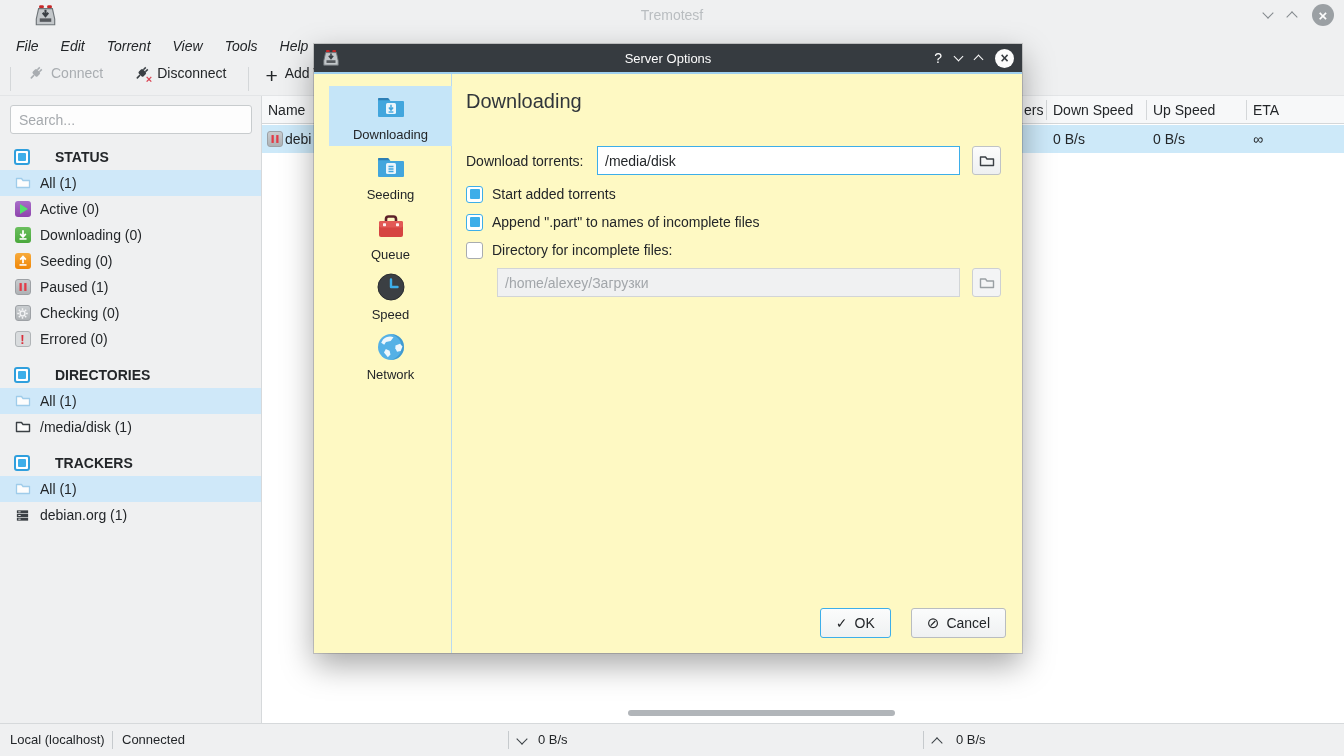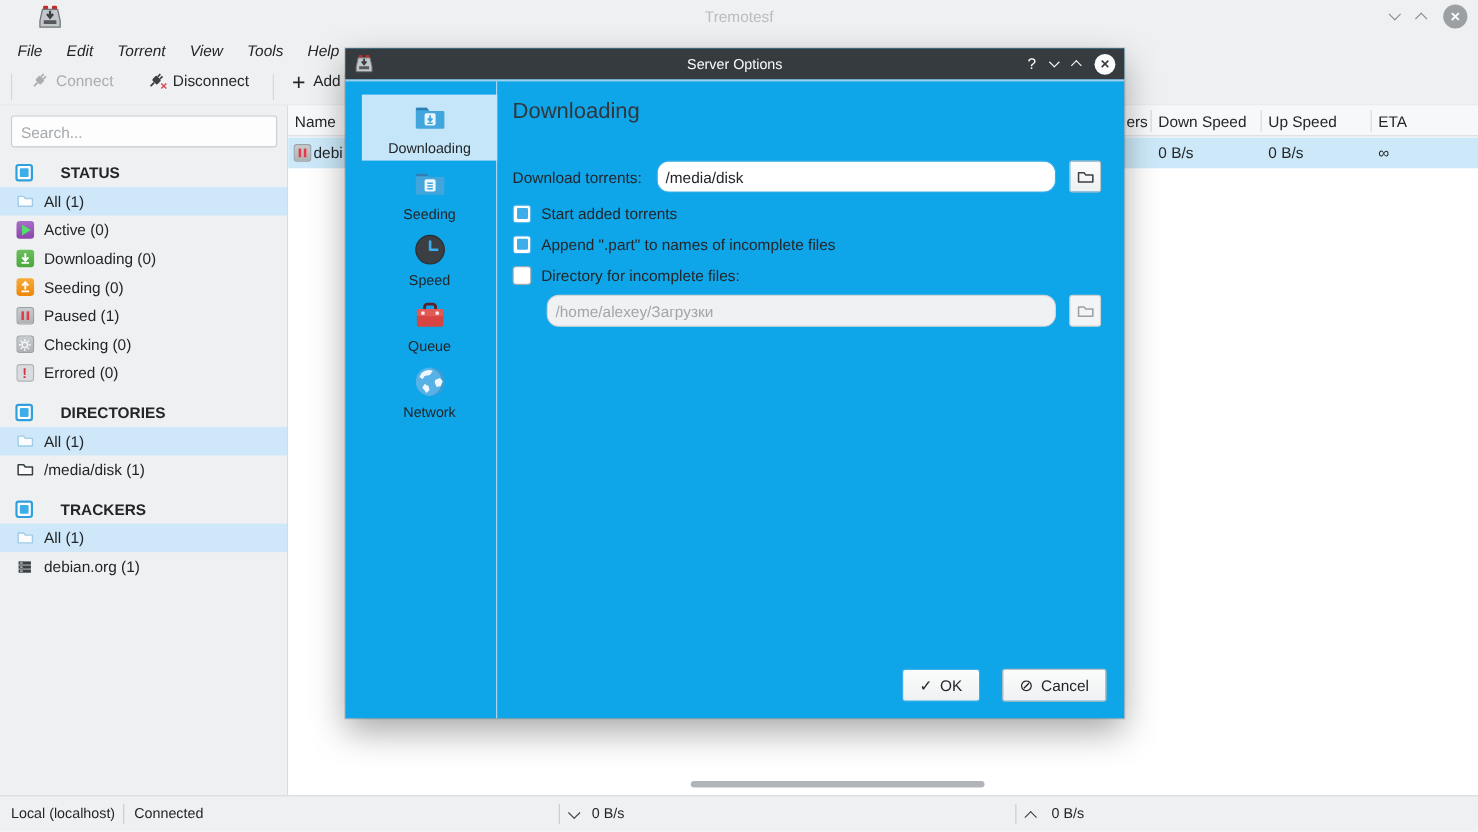--- a/index.html
+++ b/index.html
@@ -59,21 +59,21 @@
 
   
   .statusbar { position:absolute; left:0; right:0; bottom:0; height:33px; background:#eff0f1; border-top:1px solid #d6d9db; font-size:13px; }
   .statusbar span.txt { position:absolute; line-height:32px; }
   .ssep { position:absolute; top:7px; width:1px; height:18px; background:#c6cacd; }
   .schv { position:absolute; top:13px; width:8px; height:8px; border-right:1.6px solid #3b4045; border-bottom:1.6px solid #3b4045; }
   .schv.down { transform:rotate(45deg); top:11px; }
   .schv.up { transform:rotate(-135deg); top:15px; }
 
   
-  .dialog { position:absolute; left:314px; top:44px; width:708px; height:609px; background:#0ea5e9; box-shadow:0 12px 30px rgba(0,0,0,.35), 0 0 0 1px rgba(0,0,0,.15); z-index:5; }
+  .dialog { position:absolute; left:314px; top:44px; width:708px; height:609px; background:#fef9c3; box-shadow:0 12px 30px rgba(0,0,0,.35), 0 0 0 1px rgba(0,0,0,.15); z-index:5; }
   .dtb { height:28px; background:#363b40; position:relative; display:flex; align-items:center; }
   .dtb-title { position:absolute; left:0; right:0; text-align:center; color:#fcfcfc; font-size:13px; }
   .dtb-logo { position:absolute; left:8px; top:5px; width:18px; height:18px; }
   .dtb-ctls { position:absolute; right:8px; top:0; height:28px; display:flex; align-items:center; gap:13px; }
   .dhelp { color:#fcfcfc; font-size:14px; }
   .dchv { display:inline-block; width:7px; height:7px; border-right:1.6px solid #fcfcfc; border-bottom:1.6px solid #fcfcfc; }
   .dchv.down { transform:rotate(45deg); margin-top:-3px; }
   .dchv.up { transform:rotate(-135deg); margin-top:3px; }
   .dclose { width:19px; height:19px; border-radius:50%; background:#fcfcfc; display:flex; align-items:center; justify-content:center; }
   .dclose::before { content:"×"; color:#363b40; font-size:14px; font-weight:bold; line-height:1; }
@@ -81,21 +81,21 @@
   .dbody { position:absolute; top:30px; left:0; right:0; bottom:0; }
 
   .dnav { position:absolute; left:0; top:0; bottom:0; width:138px; border-right:1px solid #b9daf0; padding-top:12px; }
   .dnav-item { width:123px; margin-left:15px; height:60px; display:flex; flex-direction:column; align-items:center; justify-content:center; gap:4px; font-size:13px; }
   .dnav-item.sel { background:#c5e5f8; }
   .dnav-item svg { width:32px; height:32px; }
 
   .dcontent { position:absolute; left:138px; top:0; right:0; bottom:0; }
   .dheading { position:absolute; left:14px; top:16px; font-size:20px; color:#31363b; }
   .f-label { position:absolute; left:14px; top:72px; line-height:30px; }
-  .f-input { position:absolute; left:145px; top:72px; width:363px; height:29px; border:1px solid #3daee9; border-radius:11px; background:#fff; padding:0 7px; font:inherit; color:#232629; }
+  .f-input { position:absolute; left:145px; top:72px; width:363px; height:29px; border:1px solid #3daee9; border-radius:0; background:#fff; padding:0 7px; font:inherit; color:#232629; }
   .f-btn { position:absolute; left:520px; width:29px; height:29px; border:1px solid #bfc3c6; border-radius:3px; background:linear-gradient(#fcfcfc,#eef0f1); display:flex; align-items:center; justify-content:center; }
   .f-btn.b1 { top:72px; }
   .f-btn.b2 { top:194px; border-color:#cdd0d3; background:#f3f4f5; }
   .f-input.disabled { left:45px; top:194px; width:463px; border:1px solid #d2d5d7; background:#f0f1f2; color:#a2a6aa; }
   .f-input.disabled::placeholder { color:#a2a6aa; }
 
   .cbrow { position:absolute; left:14px; height:20px; display:flex; align-items:center; gap:9px; }
   .cb { width:17px; height:17px; border:1.5px solid #a8acb0; border-radius:3px; background:#fff; position:relative; flex:none; }
   .cb.checked { border-color:#3daee9; }
   .cb.checked::after { content:""; position:absolute; inset:2.5px; background:#3daee9; border-radius:1px; }
@@ -374,34 +374,34 @@
           <path d="M4 7h9l1.8 2.2H3.2V8A.9.9 0 0 1 4 7z" fill="#2d7fb5"></path>
           <rect x="11" y="12" width="10" height="11" rx="1.5" fill="#eaf5fc"></rect>
           <g stroke="#42a6dd" stroke-width="1.4">
               <path d="M13.5 15.5h5M13.5 18h5M13.5 20.5h5"></path>
             </g>
         </svg>
         <span>Seeding</span>
       </div>
       <div class="dnav-item">
         <svg viewBox="0 0 32 32">
-          <circle cx="16" cy="16" r="13" fill="#3b3f43" stroke="#2a2d30" stroke-width="1"></circle>
-          <path d="M16 16V8.5M16 16h6.5" stroke="#3daee9" stroke-width="2.4" fill="none" stroke-linecap="round"></path>
-        </svg>
-        <span>Speed</span>
-      </div>
-      <div class="dnav-item">
-        <svg viewBox="0 0 32 32">
           <rect x="11" y="5.5" width="10" height="8" rx="2.5" fill="none" stroke="#5d2228" stroke-width="2.6"></rect>
           <rect x="4" y="10" width="24" height="16" rx="2" fill="#d64541"></rect>
           <rect x="4" y="10" width="24" height="6.5" rx="2" fill="#e25a55"></rect>
           <rect x="8" y="12.2" width="3" height="3" rx=".6" fill="#fff" opacity=".9"></rect>
           <rect x="21" y="12.2" width="3" height="3" rx=".6" fill="#fff" opacity=".9"></rect>
         </svg>
         <span>Queue</span>
+      </div>
+      <div class="dnav-item">
+        <svg viewBox="0 0 32 32">
+          <circle cx="16" cy="16" r="13" fill="#3b3f43" stroke="#2a2d30" stroke-width="1"></circle>
+          <path d="M16 16V8.5M16 16h6.5" stroke="#3daee9" stroke-width="2.4" fill="none" stroke-linecap="round"></path>
+        </svg>
+        <span>Speed</span>
       </div>
       <div class="dnav-item">
         <svg viewBox="0 0 32 32">
           <circle cx="16" cy="16" r="13" fill="#55b1e6"></circle>
           <path d="M16 3a13 13 0 0 1 0 26c7.5-2.5 10.5-7 10.5-13S23.5 5.5 16 3z" fill="#2f86c0" opacity=".55"></path>
           <path d="M8 8.5c2.8-3 7.5-4 10.5-2.2l-2.8 3.6-4.7 1-1.8 2.8-3-2z" fill="#eef7fd"></path>
           <path d="M20.5 14.5l4.5-1.8 2.5 2.8-1.8 4.4-3.6.9-1.8-3.6z" fill="#eef7fd"></path>
           <path d="M10.8 18l3.8 1.8.9 3.7-2.7 2.7-3.8-4.6z" fill="#eef7fd"></path>
         </svg>
         <span>Network</span>

